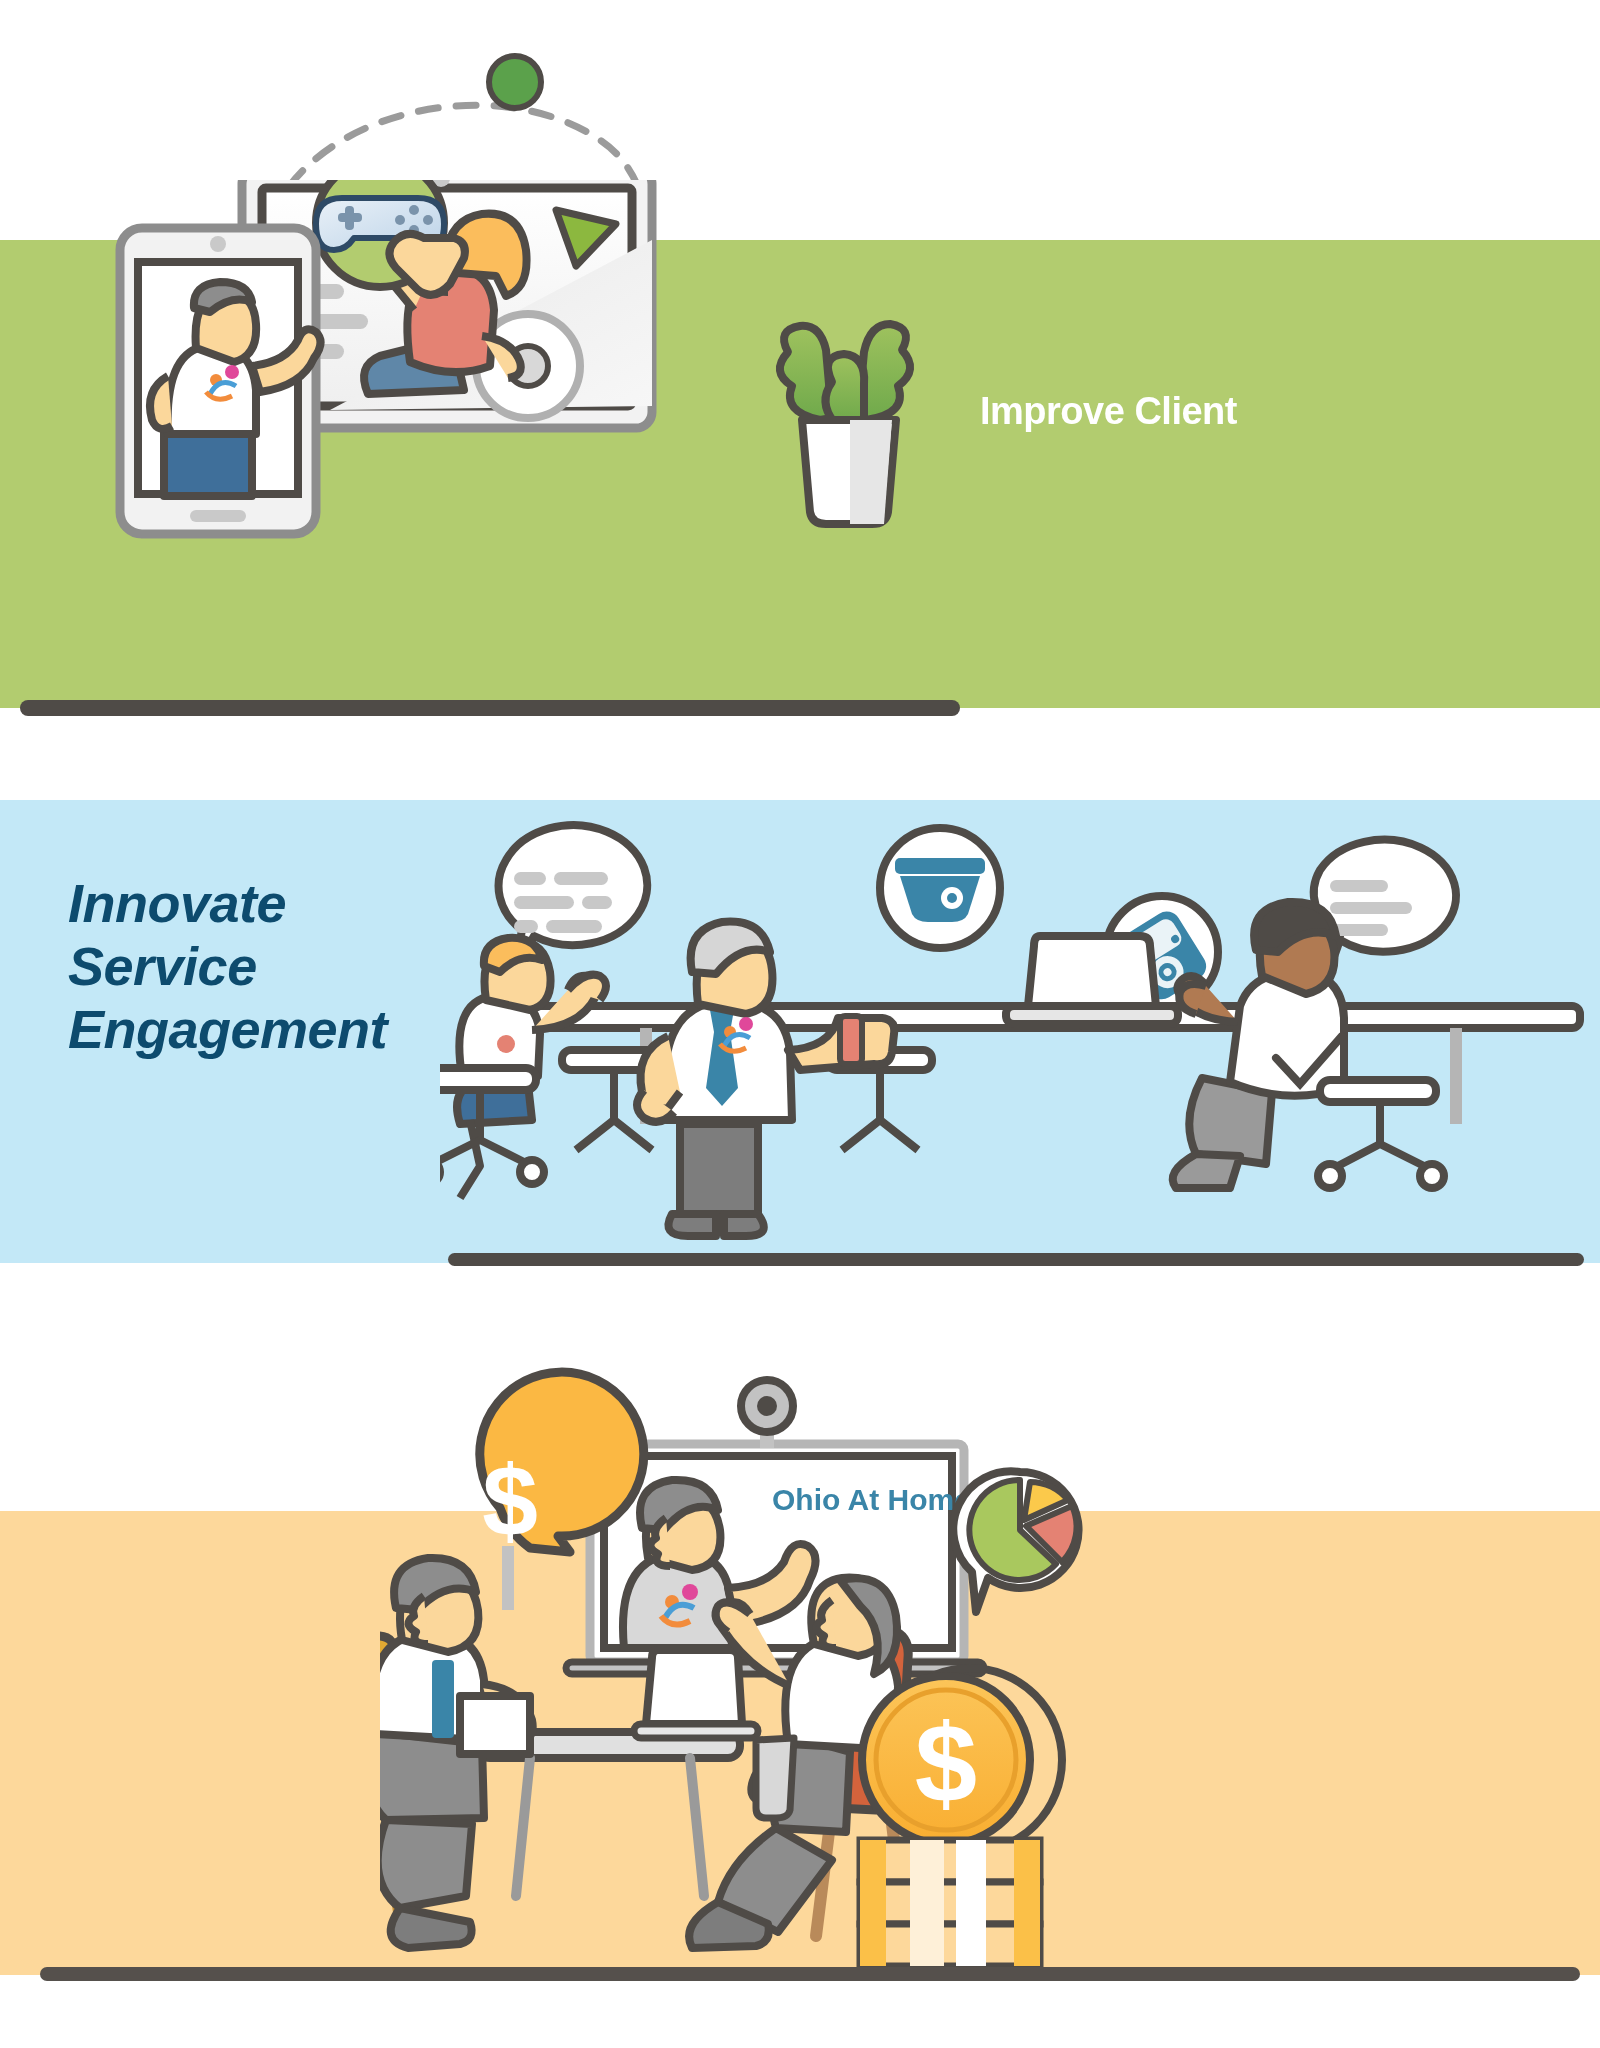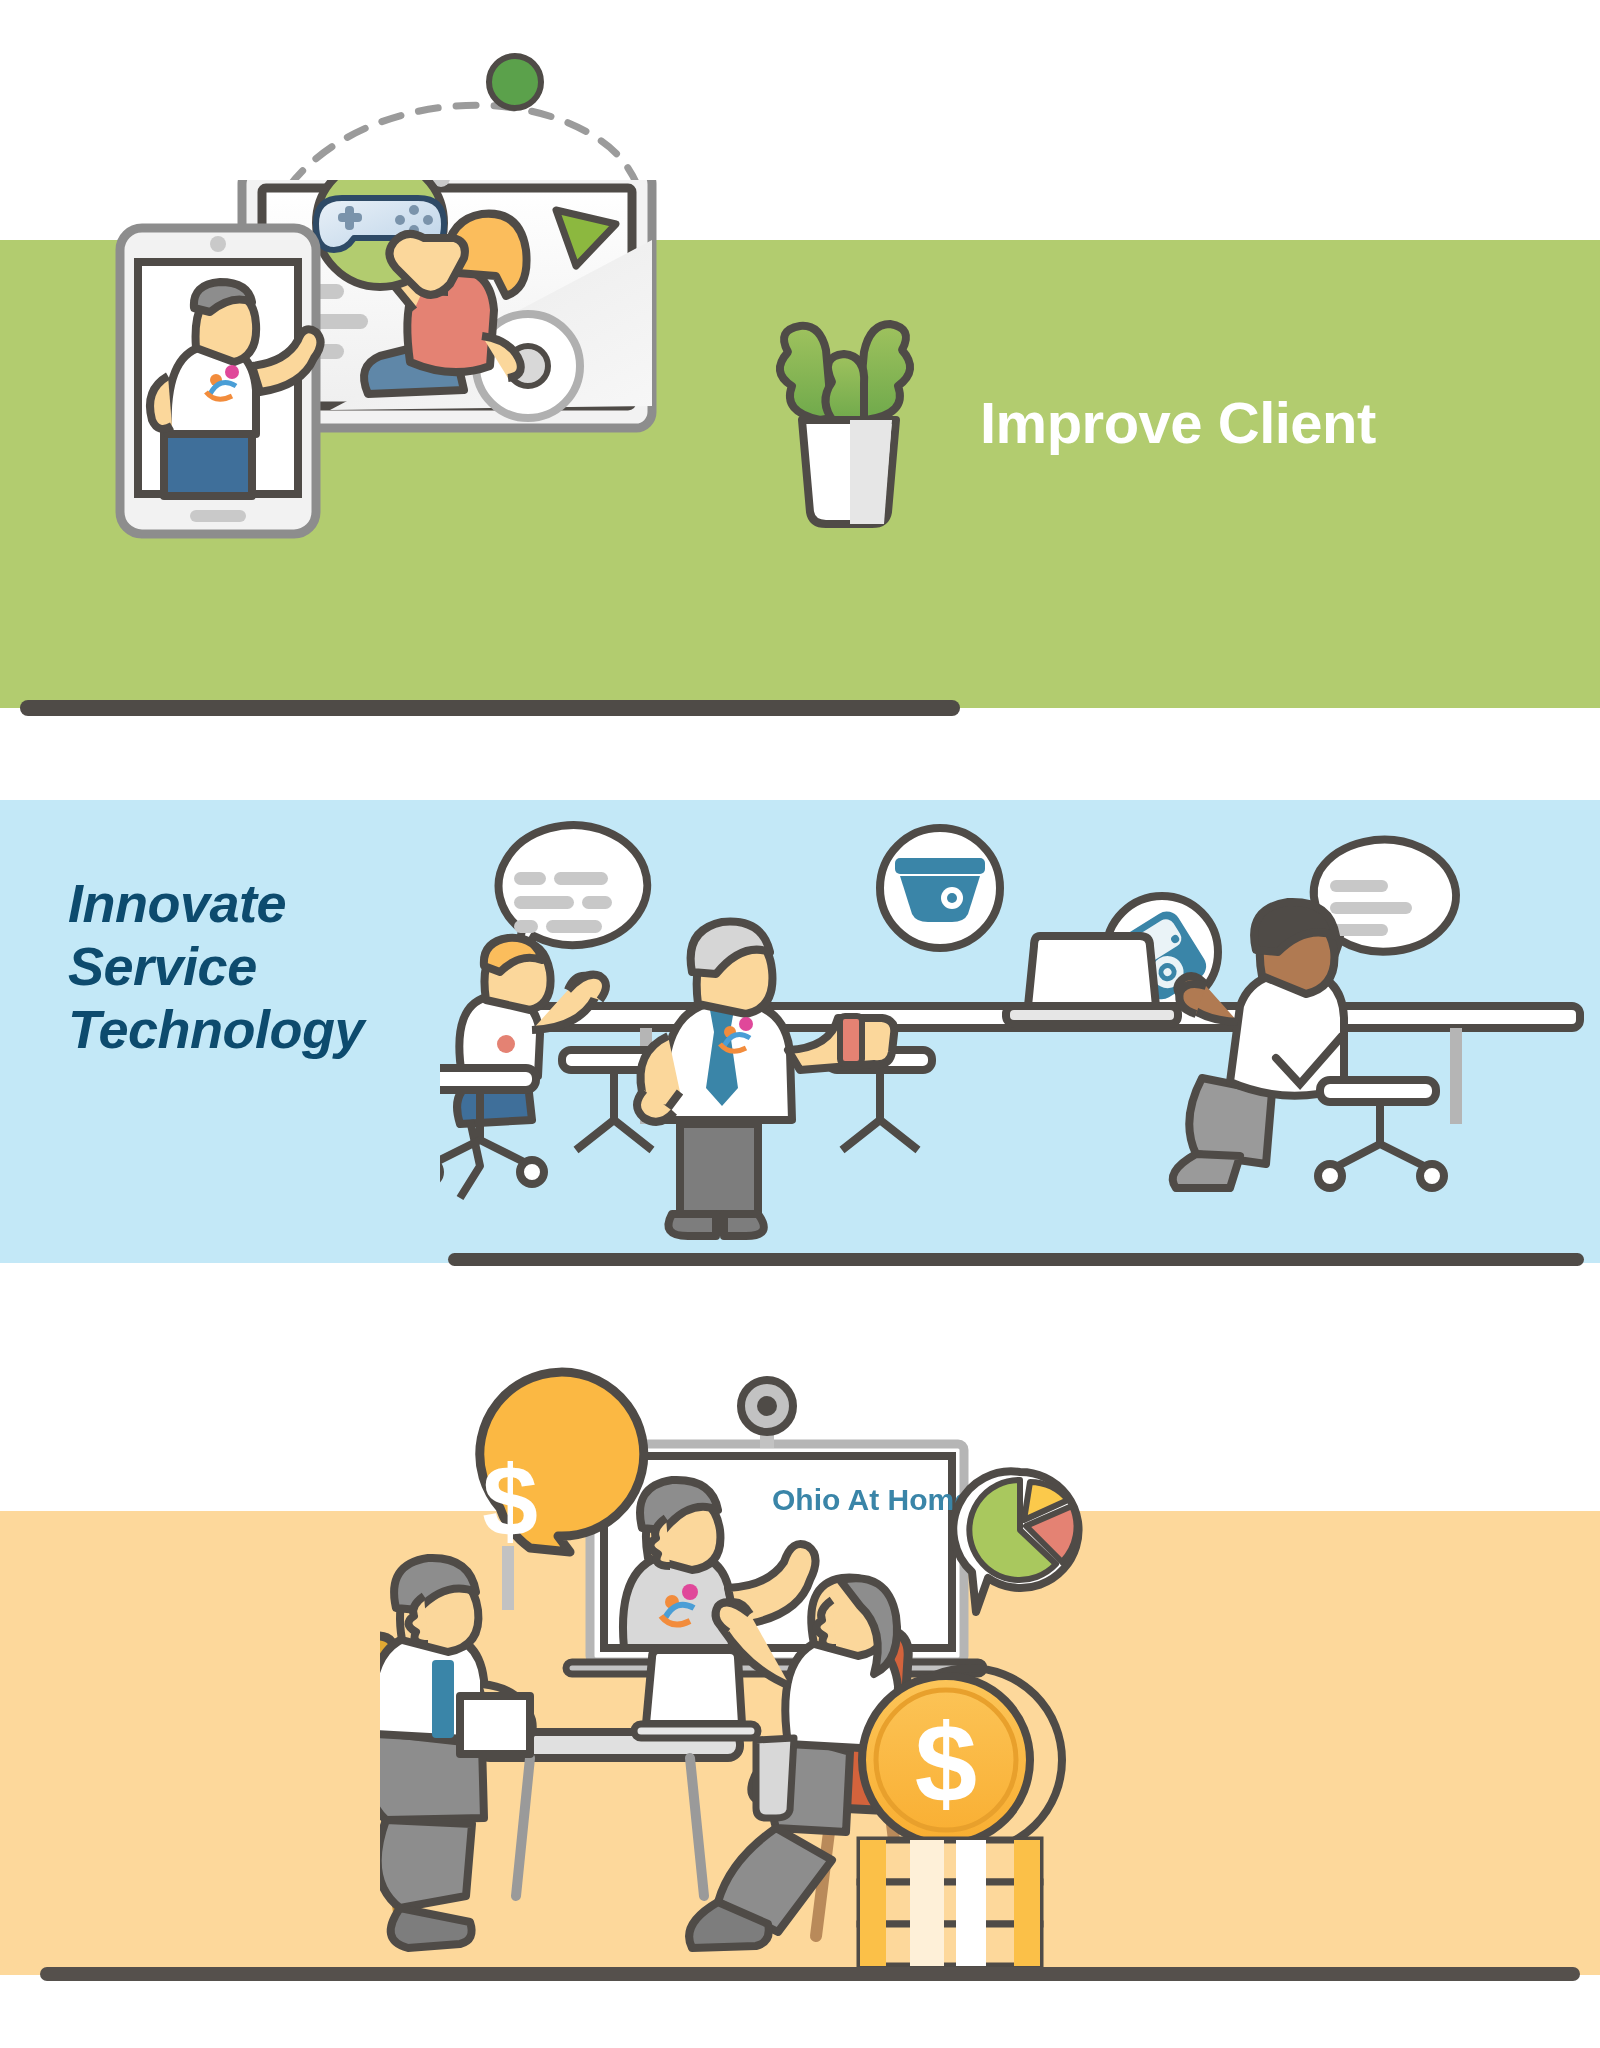--- a/index.html
+++ b/index.html
@@ -5,21 +5,21 @@
   html,body{margin:0;padding:0;background:#ffffff;}
   body{width:1600px;height:2048px;position:relative;overflow:hidden;
        font-family:"Liberation Sans","DejaVu Sans",sans-serif;}
   .band{position:absolute;left:0;width:1600px;}
 
   
   #green-band{top:240px;height:468px;background:#b2cc6f;}
   #green-floor{position:absolute;left:20px;top:700px;width:940px;height:16px;
                background:#4f4b47;border-radius:8px;}
   #green-title{position:absolute;left:980px;top:390px;width:560px;
-               color:#ffffff;font-weight:bold;font-size:58px;line-height:1.14;
+               color:#ffffff;font-weight:bold;font-size:38px;line-height:1.14;
                letter-spacing:-0.5px;}
 
   
   #blue-band{top:800px;height:463px;background:#c3e8f7;}
   #blue-title{position:absolute;left:68px;top:872px;width:460px;
               color:#0d4b6e;font-weight:bold;font-size:54px;line-height:1.17;
               letter-spacing:-0.5px;font-style:italic;}
   #blue-floor{position:absolute;left:448px;top:1253px;width:1136px;height:13px;
               background:#4f4b47;border-radius:7px;}
 
@@ -142,21 +142,21 @@
 
 <div id="green-title">
   <div>Improve Client</div>
 </div>
 
 <div class="band" id="blue-band"></div>
 
 <div id="blue-title">
   <div>Innovate</div>
   <div>Service</div>
-  <div>Technology</div>
+  <div>Engagement</div>
 </div>
 
 <svg class="art" style="left:440px;top:820px;" width="1160" height="450" viewBox="0 0 1160 450">
 
   <g>
     <circle cx="500" cy="68" r="60" fill="#ffffff" stroke="#4f4b47" stroke-width="8"></circle>
     <rect x="455" y="38" width="90" height="16" rx="5" fill="#3a85a8"></rect>
     <path d="M460 56 L540 56 L528 94 Q524 102 512 102 L488 102 Q476 102 472 94 Z" fill="#3a85a8"></path>
     <circle cx="512" cy="78" r="11" fill="#ffffff"></circle>
       <circle cx="512" cy="78" r="5" fill="#3a85a8"></circle>

